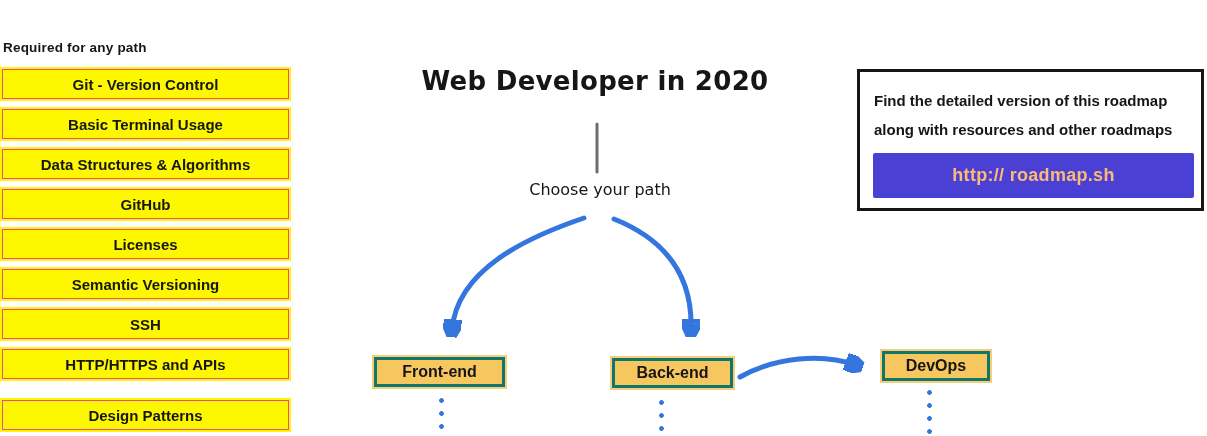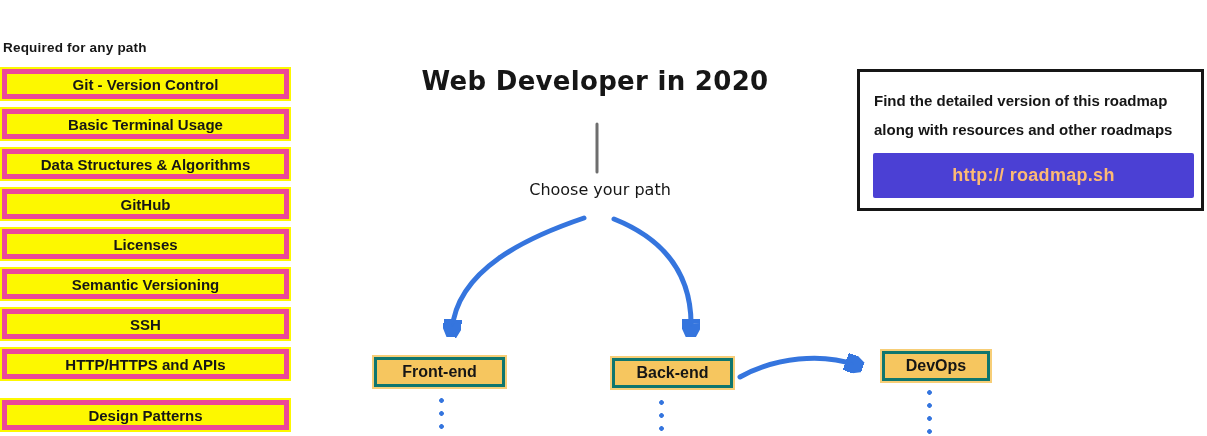--- a/index.html
+++ b/index.html
@@ -5,21 +5,21 @@
   html,body{margin:0;padding:0;background:#ffffff;}
   .canvas{
     position:relative;width:1207px;height:436px;background:#ffffff;overflow:hidden;
     font-family:"Liberation Sans",sans-serif;color:#161616;margin-top:36px;
   }
   .req-heading{
     position:absolute;left:3px;top:4px;font-size:13.5px;font-weight:700;letter-spacing:.2px;
   }
   .ybox{
     position:absolute;left:2px;width:287px;height:30px;box-sizing:border-box;
-    background:#FDF800;border:5px solid #ec4899;box-shadow:0 0 0 2px #FDF800;
+    background:#FDF800;border:1px solid #ec4899;box-shadow:0 0 0 2px #FDF800;
     display:flex;align-items:center;justify-content:center;
     font-size:15px;font-weight:600;cursor:pointer;
   }
   .title{
     position:absolute;left:380px;top:30px;width:430px;text-align:center;
     font-family:"DejaVu Sans",sans-serif;font-size:26px;font-weight:700;letter-spacing:.3px;
   }
   .subtitle{
     position:absolute;left:468px;top:144px;width:264px;text-align:center;
     font-family:"DejaVu Sans",sans-serif;font-size:16px;font-weight:400;

